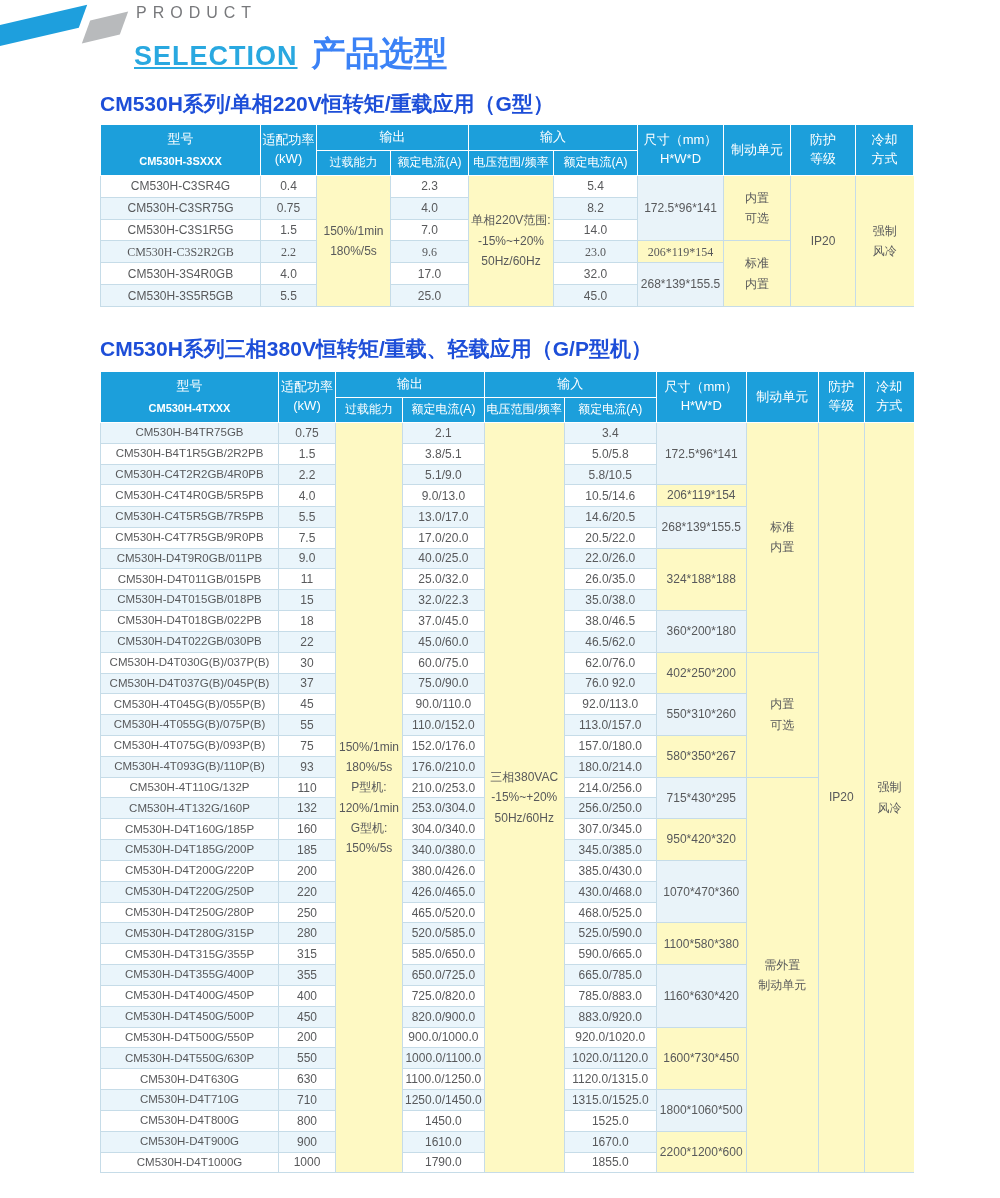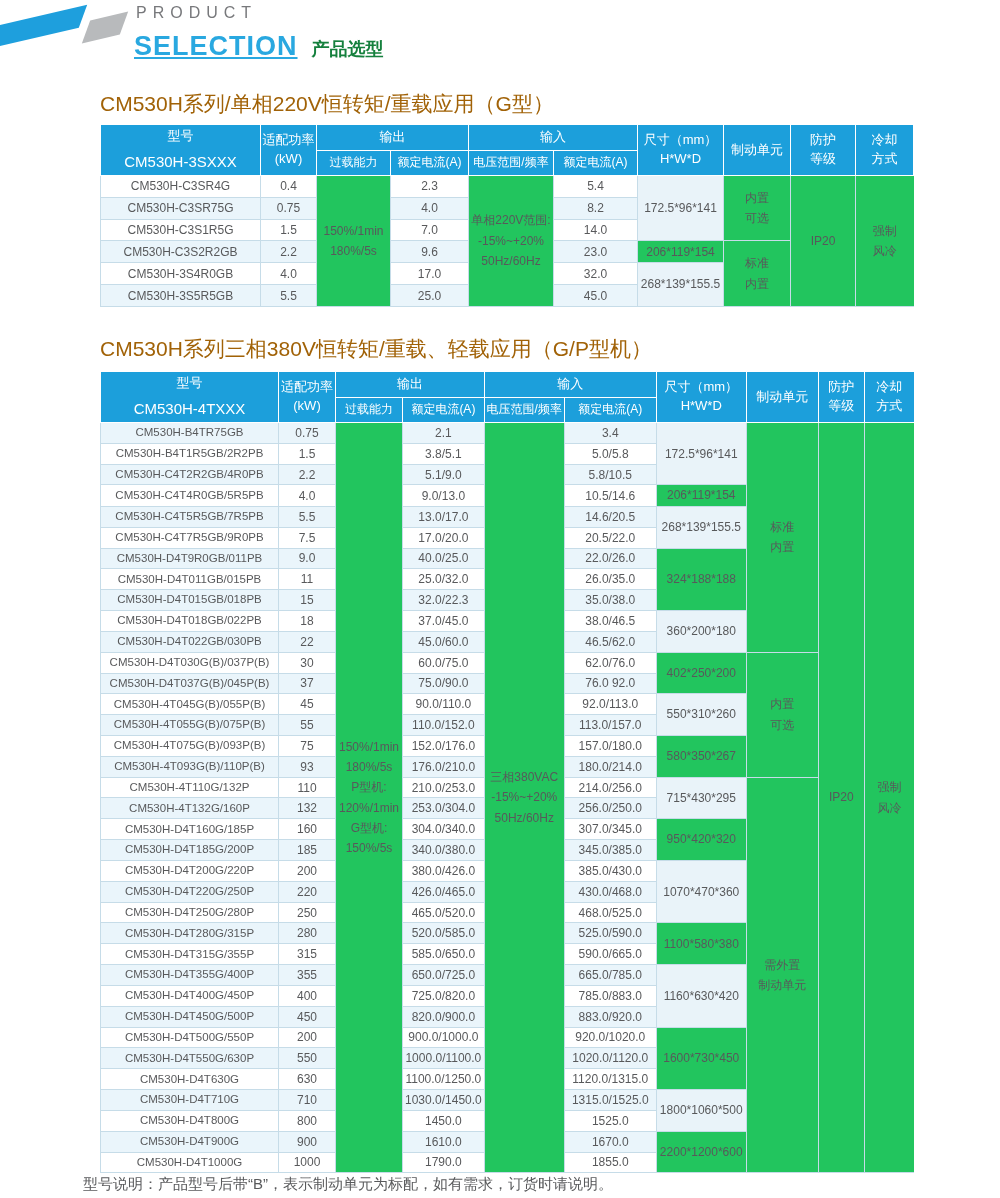--- a/index.html
+++ b/index.html
@@ -6,40 +6,40 @@
   .page{position:relative;width:1000px;height:1198px;background:#ffffff;overflow:hidden;
         font-family:"Liberation Sans","DejaVu Sans",sans-serif;}
 
   
   .band{position:absolute;}
   .band-blue{left:-14px;top:16px;width:97px;height:23px;background:#1E9FDD;transform:skew(-20deg,-13deg);}
   .band-gray{left:86px;top:16px;width:38px;height:23px;background:#B8BABC;transform:skew(-20deg,-13deg);}
   .brand-en1{position:absolute;left:136px;top:4px;font-size:16px;letter-spacing:6px;color:#77787B;}
   .brand-row{position:absolute;left:134px;top:31px;white-space:nowrap;}
   .brand-en2{font-size:27px;font-weight:bold;color:#29A8E0;letter-spacing:1px;text-decoration:underline;}
-  .brand-cn{font-size:18px;font-weight:bold;color:#15803d;margin-left:14px;}
+  .brand-cn{font-size:34px;font-weight:bold;color:#3b82f6;margin-left:14px;}
 
   
-  .sec-title{position:absolute;left:100px;margin:0;font-size:21px;font-weight:normal;color:#a16207;white-space:nowrap;}
+  .sec-title{position:absolute;left:100px;margin:0;font-size:21px;font-weight:bold;color:#1d4ed8;white-space:nowrap;}
   #sec1-title{top:90px;}
   #sec2-title{top:335px;}
 
   
   .spec{position:absolute;left:100px;border-collapse:collapse;table-layout:fixed;}
   #table-220v{top:124px;}
   #table-380v{top:371px;}
   .spec thead td{background:#1C9FDB;color:#fff;border:1px solid #ffffff;text-align:center;
                  vertical-align:middle;font-size:13px;line-height:1.45;padding:0;}
   .spec thead td.sub{font-size:12px;}
   .spec thead td.hm div:first-child{margin-bottom:5px;}
-  .spec thead td.hm div:last-child{font-size:15px;}
+  .spec thead td.hm div:last-child{font-size:11px;font-weight:bold;}
   .spec tbody td{border:1px solid #C6DCE8;background:#fff;text-align:center;vertical-align:middle;
                  font-size:12px;color:#58595B;padding:0 2px;line-height:1.5;overflow:hidden;white-space:nowrap;}
   .spec tbody td.tint{background:#EAF5FB;}
-  .spec tbody td.merged{background:#22c55e;line-height:1.7;}
+  .spec tbody td.merged{background:#fef9c3;line-height:1.7;}
   .spec tbody td.merged.tint{background:#E9F3F9;}
   .spec tbody td.last{border-right:none;}
   #table-380v td.model{font-size:11.5px;}
 
   
   .note{position:absolute;left:83px;top:1175px;margin:0;font-size:15px;color:#58595B;white-space:nowrap;}
 </style>
 </head>
 <body>
 
@@ -144,21 +144,21 @@
           <td class="tint">0.75</td>
           <td class="tint">4.0</td>
           <td class="tint">8.2</td>
         </tr>
         <tr style="height: 21.83px;">
           <td class="model">CM530H-C3S1R5G</td>
           <td>1.5</td>
           <td>7.0</td>
           <td>14.0</td>
         </tr>
-        <tr style="height: 21.83px;">
+        <tr style="height: 21.83px; font-family: Liberation Serif, serif;">
           <td class="model tint">CM530H-C3S2R2GB</td>
           <td class="tint">2.2</td>
           <td class="tint">9.6</td>
           <td class="tint">23.0</td>
           <td class="merged" rowspan="1">206*119*154</td>
           <td class="merged" rowspan="3">
             <div>标准</div>
             <div>内置</div>
           </td>
         </tr>
@@ -472,21 +472,21 @@
         </tr>
         <tr style="height: 20.83px;">
           <td class="model">CM530H-D4T630G</td>
           <td>630</td>
           <td>1100.0/1250.0</td>
           <td>1120.0/1315.0</td>
         </tr>
         <tr style="height: 20.83px;">
           <td class="model tint">CM530H-D4T710G</td>
           <td class="tint">710</td>
-          <td class="tint">1030.0/1450.0</td>
+          <td class="tint">1250.0/1450.0</td>
           <td class="tint">1315.0/1525.0</td>
           <td class="merged tint" rowspan="2">1800*1060*500</td>
         </tr>
         <tr style="height: 20.83px;">
           <td class="model">CM530H-D4T800G</td>
           <td>800</td>
           <td>1450.0</td>
           <td>1525.0</td>
         </tr>
         <tr style="height: 20.83px;">
@@ -498,14 +498,13 @@
         </tr>
         <tr style="height: 20.83px;">
           <td class="model">CM530H-D4T1000G</td>
           <td>1000</td>
           <td>1790.0</td>
           <td>1855.0</td>
         </tr>
       </tbody>
     </table>
 
-  <p class="note">型号说明：产品型号后带“B”，表示制动单元为标配，如有需求，订货时请说明。</p>
 </div>
 
 </body></html>

